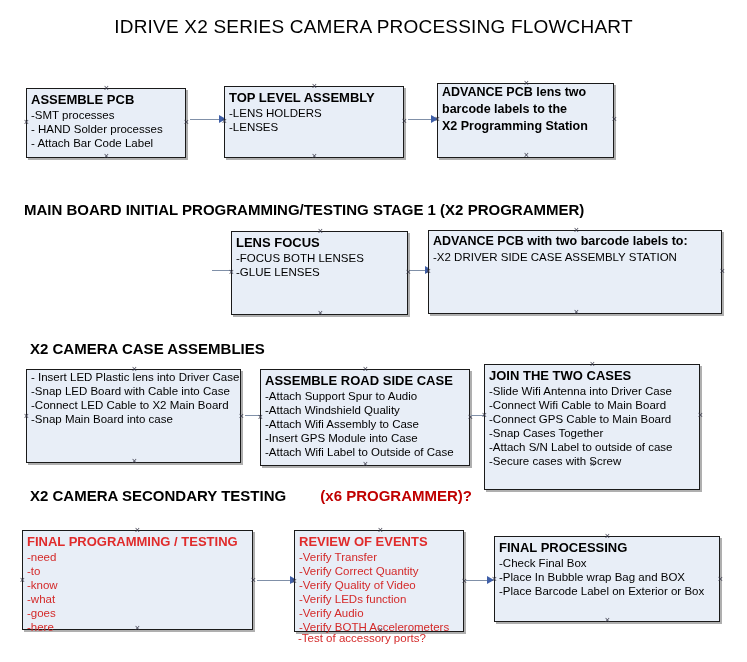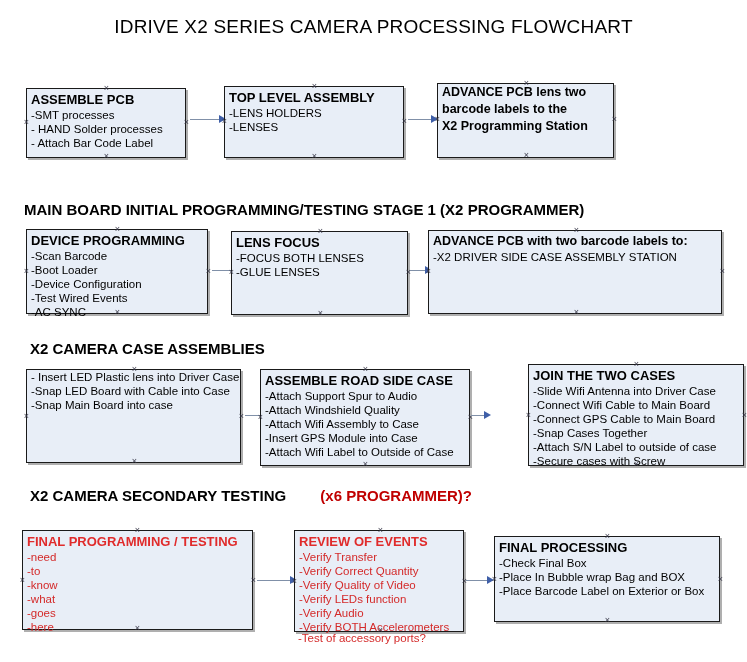--- a/index.html
+++ b/index.html
@@ -131,32 +131,20 @@
     <span class="bline">barcode labels to the</span>
     <span class="bline"> X2 Programming Station</span>
     <div class="hx" style="left:85px;top:-4px;"></div>
     <div class="hx" style="left:-4px;top:32px;"></div>
     <div class="hx" style="left:173px;top:32px;"></div>
     <div class="hx" style="left:85px;top:68px;"></div>
   </div>
 
   <div class="section-head" style="left:24px;top:201px;">MAIN BOARD INITIAL PROGRAMMING/TESTING STAGE 1 (X2 PROGRAMMER)</div>
 
-  <div class="box" style="left:26px;top:229px;width:182px;height:85px;">
-    <span class="bhead">DEVICE PROGRAMMING</span>
-    <span class="bline">-Scan Barcode</span>
-    <span class="bline">-Boot Loader</span>
-    <span class="bline">-Device Configuration</span>
-    <span class="bline">-Test Wired Events</span>
-    <span class="bline">-AC SYNC</span>
-    <div class="hx" style="left:87px;top:-4px;"></div>
-    <div class="hx" style="left:-4px;top:38px;"></div>
-    <div class="hx" style="left:178px;top:38px;"></div>
-    <div class="hx" style="left:87px;top:79px;"></div>
-  </div>
 
   <div class="arrow" style="left:212px;top:266px;width:36px;">
     <div class="shaft" style="width:30px;"></div>
       <div class="head" style="left:29px;"></div>
   </div>
 
   <div class="box" style="left:231px;top:231px;width:177px;height:84px;">
     <span class="bhead">LENS FOCUS</span>
     <span class="bline">-FOCUS BOTH LENSES</span>
     <span class="bline">-GLUE LENSES</span>
@@ -178,20 +166,21 @@
     <div class="hx" style="left:-4px;top:37px;"></div>
     <div class="hx" style="left:290px;top:37px;"></div>
     <div class="hx" style="left:144px;top:78px;"></div>
   </div>
 
   <div class="section-head" style="left:30px;top:340px;">X2 CAMERA CASE ASSEMBLIES</div>
 
   <div class="box" style="left:26px;top:369px;width:215px;height:94px;">
     <span class="bline">- Insert LED Plastic lens into Driver Case</span>
     <span class="bline">-Snap LED Board with Cable into Case</span>
+    <span class="bline">-Connect LED Cable to X2 Main Board</span>
     <span class="bline">-Snap Main Board into case</span>
     <div class="hx" style="left:104px;top:-4px;"></div>
     <div class="hx" style="left:-4px;top:43px;"></div>
     <div class="hx" style="left:211px;top:43px;"></div>
     <div class="hx" style="left:104px;top:88px;"></div>
   </div>
 
   <div class="arrow" style="left:245px;top:411px;width:22px;">
     <div class="shaft" style="width:16px;"></div>
       <div class="head" style="left:15px;"></div>
@@ -208,21 +197,21 @@
     <div class="hx" style="left:-4px;top:44px;"></div>
     <div class="hx" style="left:206px;top:44px;"></div>
     <div class="hx" style="left:101px;top:91px;"></div>
   </div>
 
   <div class="arrow" style="left:471px;top:411px;width:20px;">
     <div class="shaft" style="width:14px;"></div>
       <div class="head" style="left:13px;"></div>
   </div>
 
-  <div class="box" style="left:484px;top:364px;width:216px;height:102px;margin-left:44px;">
+  <div class="box" style="left:484px;top:364px;width:216px;height:126px;">
     <span class="bhead">JOIN THE TWO CASES</span>
     <span class="bline">-Slide Wifi Antenna into Driver Case</span>
     <span class="bline">-Connect Wifi Cable to Main Board</span>
     <span class="bline">-Connect GPS Cable to Main Board</span>
     <span class="bline">-Snap Cases Together</span>
     <span class="bline">-Attach S/N Label to outside of case</span>
     <span class="bline">-Secure cases with Screw</span>
     <div class="hx" style="left:104px;top:-4px;"></div>
     <div class="hx" style="left:-4px;top:47px;"></div>
     <div class="hx" style="left:212px;top:47px;"></div>

